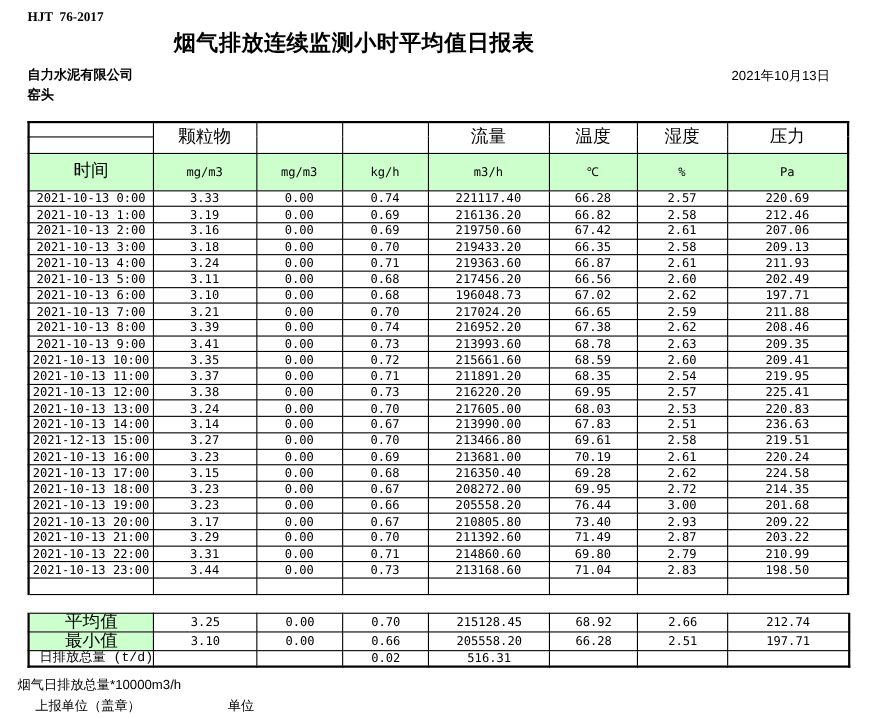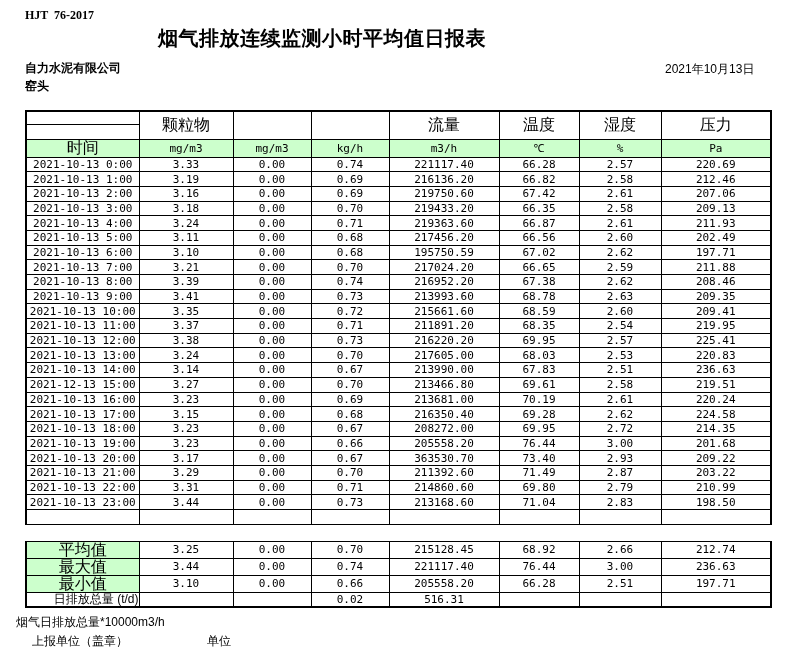--- a/index.html
+++ b/index.html
@@ -20,24 +20,24 @@
   #main-table{border:2px solid #000;border-bottom-width:1px;}
   #summary-table{border:2px solid #000;border-top-width:1px;margin-top:16px;}
   td{
     border:1px solid #000;padding:0;text-align:center;vertical-align:middle;
     font-size:11px;font-family:"DejaVu Sans Mono", monospace;
     overflow:hidden;white-space:nowrap;line-height:1;
   }
   .cjk{font-family:"Liberation Sans", sans-serif;font-size:16px;}
   tr.hdr-small{height:13px;}
   tr.hdr-small2{height:15px;}
-  tr.hdr-unit{height:18px;}
+  tr.hdr-unit{height:34px;}
   .green{background:#ccffcc;}
   .body-row{height:14.7px;}
-  .plain-label{text-align:right;padding-left:20px;font-family:Liberation Sans, sans-serif;font-size:12px;}
+  .plain-label{text-align:right;padding-left:9px;font-family:Liberation Mono, monospace;font-size:12px;}
   #footer-note{left:16px;top:614px;font-size:12px;}
   #report-unit-line{left:32px;top:633px;font-size:12px;}
   #unit-label{left:207px;top:633px;font-size:12px;}
 </style>
 </head>
 <body>
 
 <div class="abs" id="std-code">HJT  76-2017</div>
 <div class="abs" id="report-title">烟气排放连续监测小时平均值日报表</div>
 <div class="abs" id="company-name">自力水泥有限公司</div>
@@ -141,21 +141,21 @@
           <td>217456.20</td>
           <td>66.56</td>
           <td>2.60</td>
           <td>202.49</td>
         </tr>
         <tr class="body-row">
           <td>2021-10-13 6:00</td>
           <td>3.10</td>
           <td>0.00</td>
           <td>0.68</td>
-          <td>195750.59</td>
+          <td>196048.73</td>
           <td>67.02</td>
           <td>2.62</td>
           <td>197.71</td>
         </tr>
         <tr class="body-row">
           <td>2021-10-13 7:00</td>
           <td>3.21</td>
           <td>0.00</td>
           <td>0.70</td>
           <td>217024.20</td>
@@ -281,21 +281,21 @@
           <td>205558.20</td>
           <td>76.44</td>
           <td>3.00</td>
           <td>201.68</td>
         </tr>
         <tr class="body-row">
           <td>2021-10-13 20:00</td>
           <td>3.17</td>
           <td>0.00</td>
           <td>0.67</td>
-          <td>363530.70</td>
+          <td>210805.80</td>
           <td>73.40</td>
           <td>2.93</td>
           <td>209.22</td>
         </tr>
         <tr class="body-row">
           <td>2021-10-13 21:00</td>
           <td>3.29</td>
           <td>0.00</td>
           <td>0.70</td>
           <td>211392.60</td>
@@ -352,30 +352,20 @@
           <td class="cjk green">平均值</td>
           <td>3.25</td>
           <td>0.00</td>
           <td>0.70</td>
           <td>215128.45</td>
           <td>68.92</td>
           <td>2.66</td>
           <td>212.74</td>
         </tr>
         <tr class="body-row">
-          <td class="cjk green">最大值</td>
-          <td>3.44</td>
-          <td>0.00</td>
-          <td>0.74</td>
-          <td>221117.40</td>
-          <td>76.44</td>
-          <td>3.00</td>
-          <td>236.63</td>
-        </tr>
-        <tr class="body-row">
           <td class="cjk green">最小值</td>
           <td>3.10</td>
           <td>0.00</td>
           <td>0.66</td>
           <td>205558.20</td>
           <td>66.28</td>
           <td>2.51</td>
           <td>197.71</td>
         </tr>
         <tr class="body-row">

